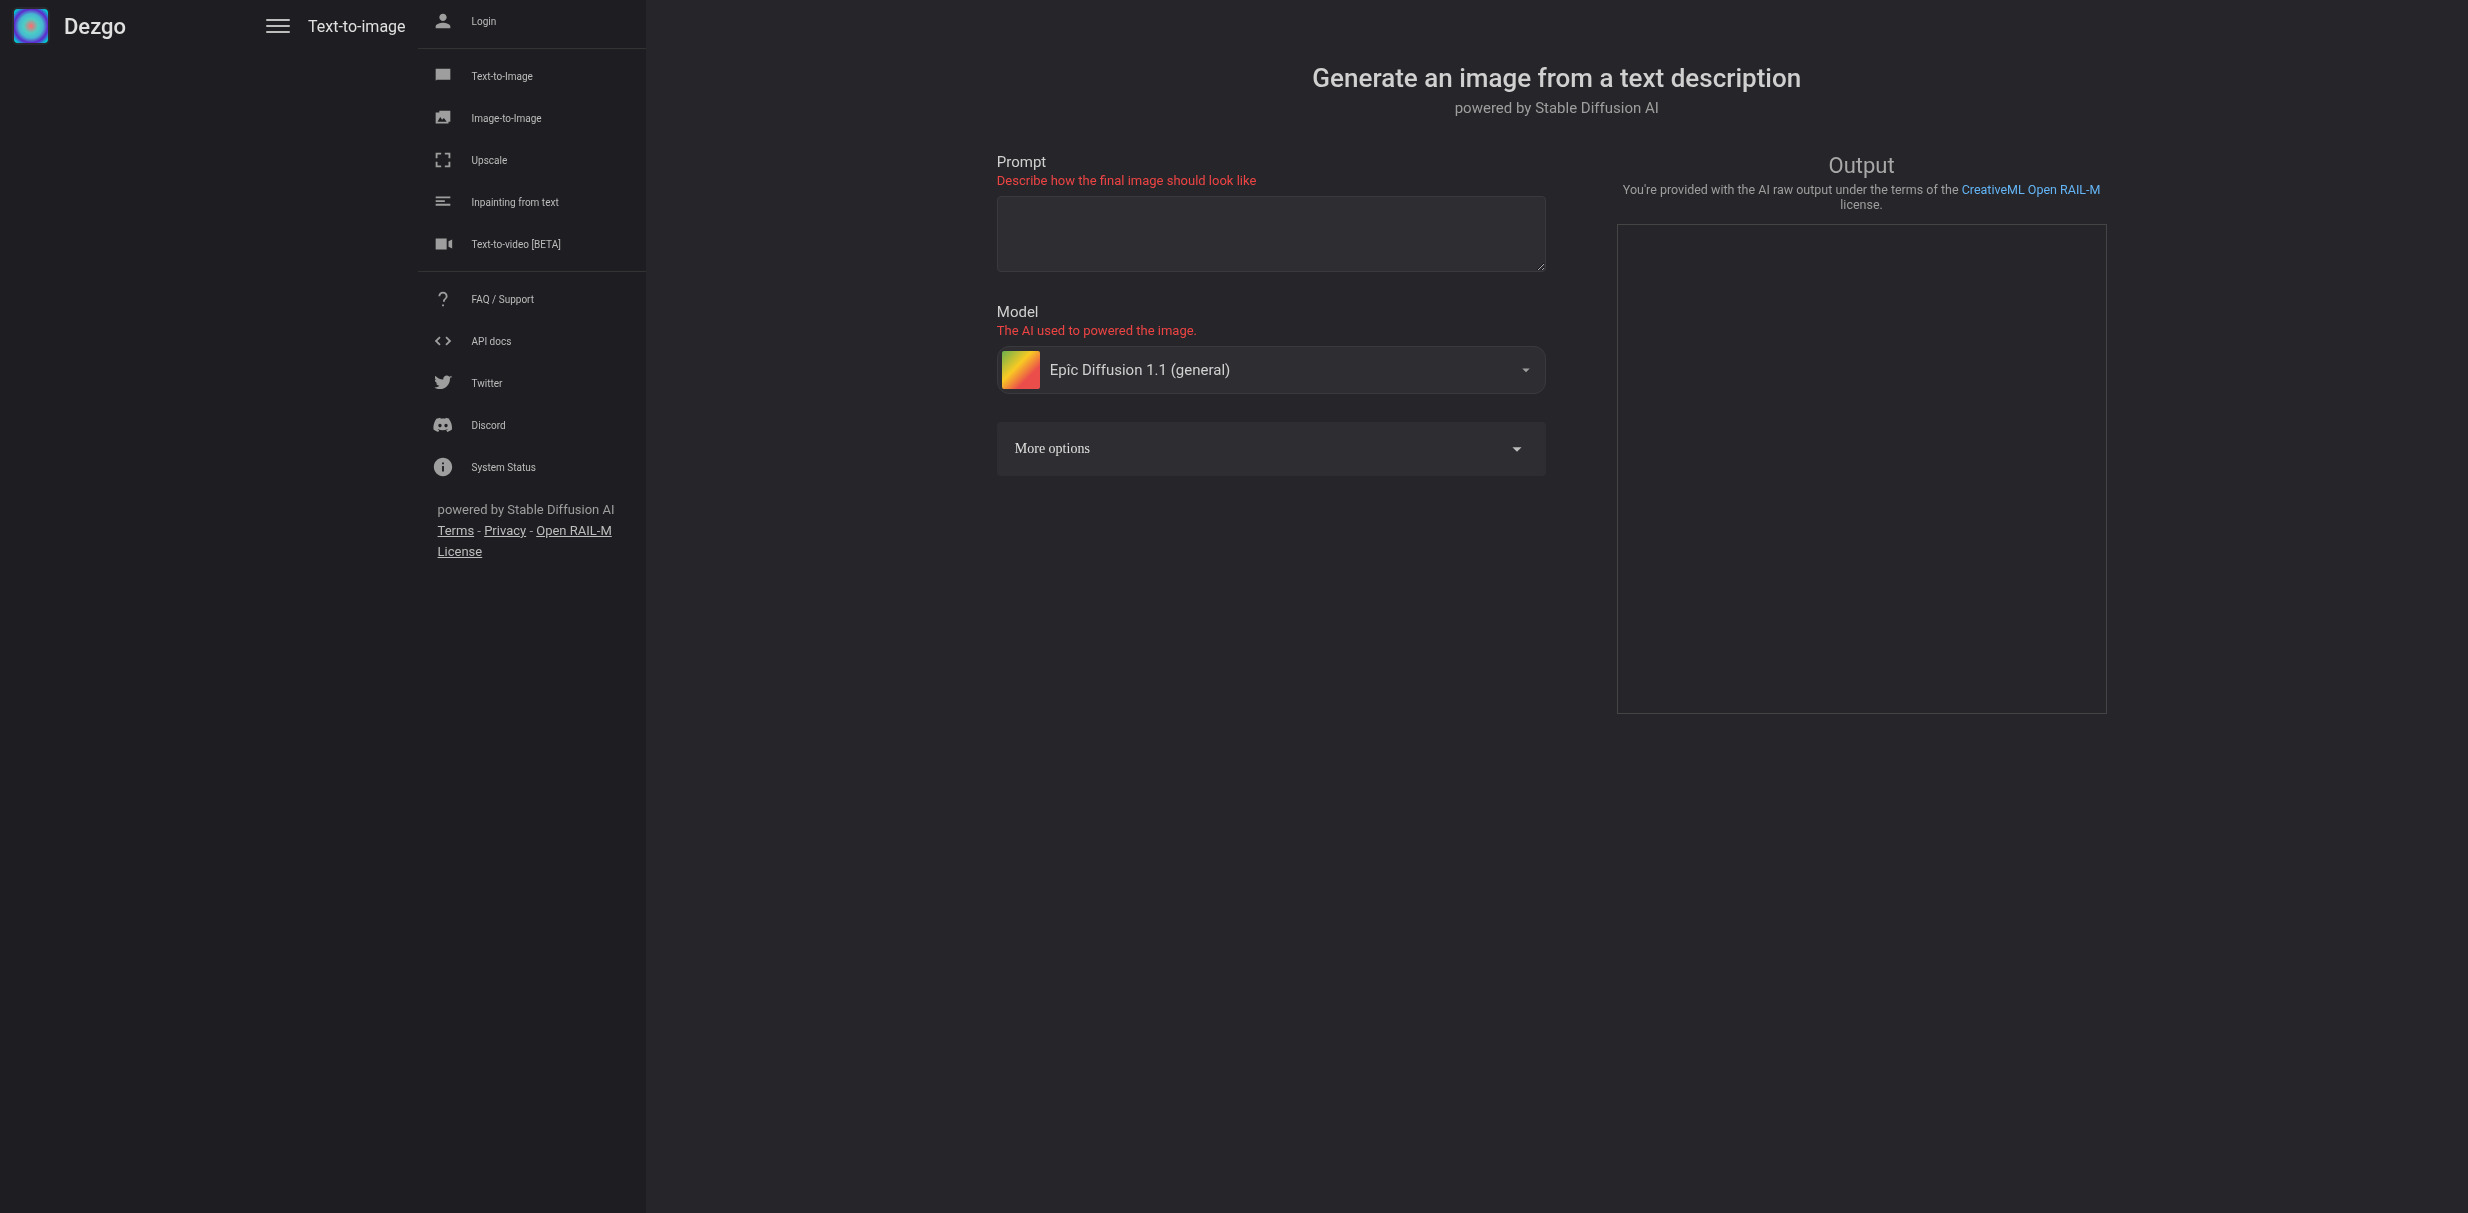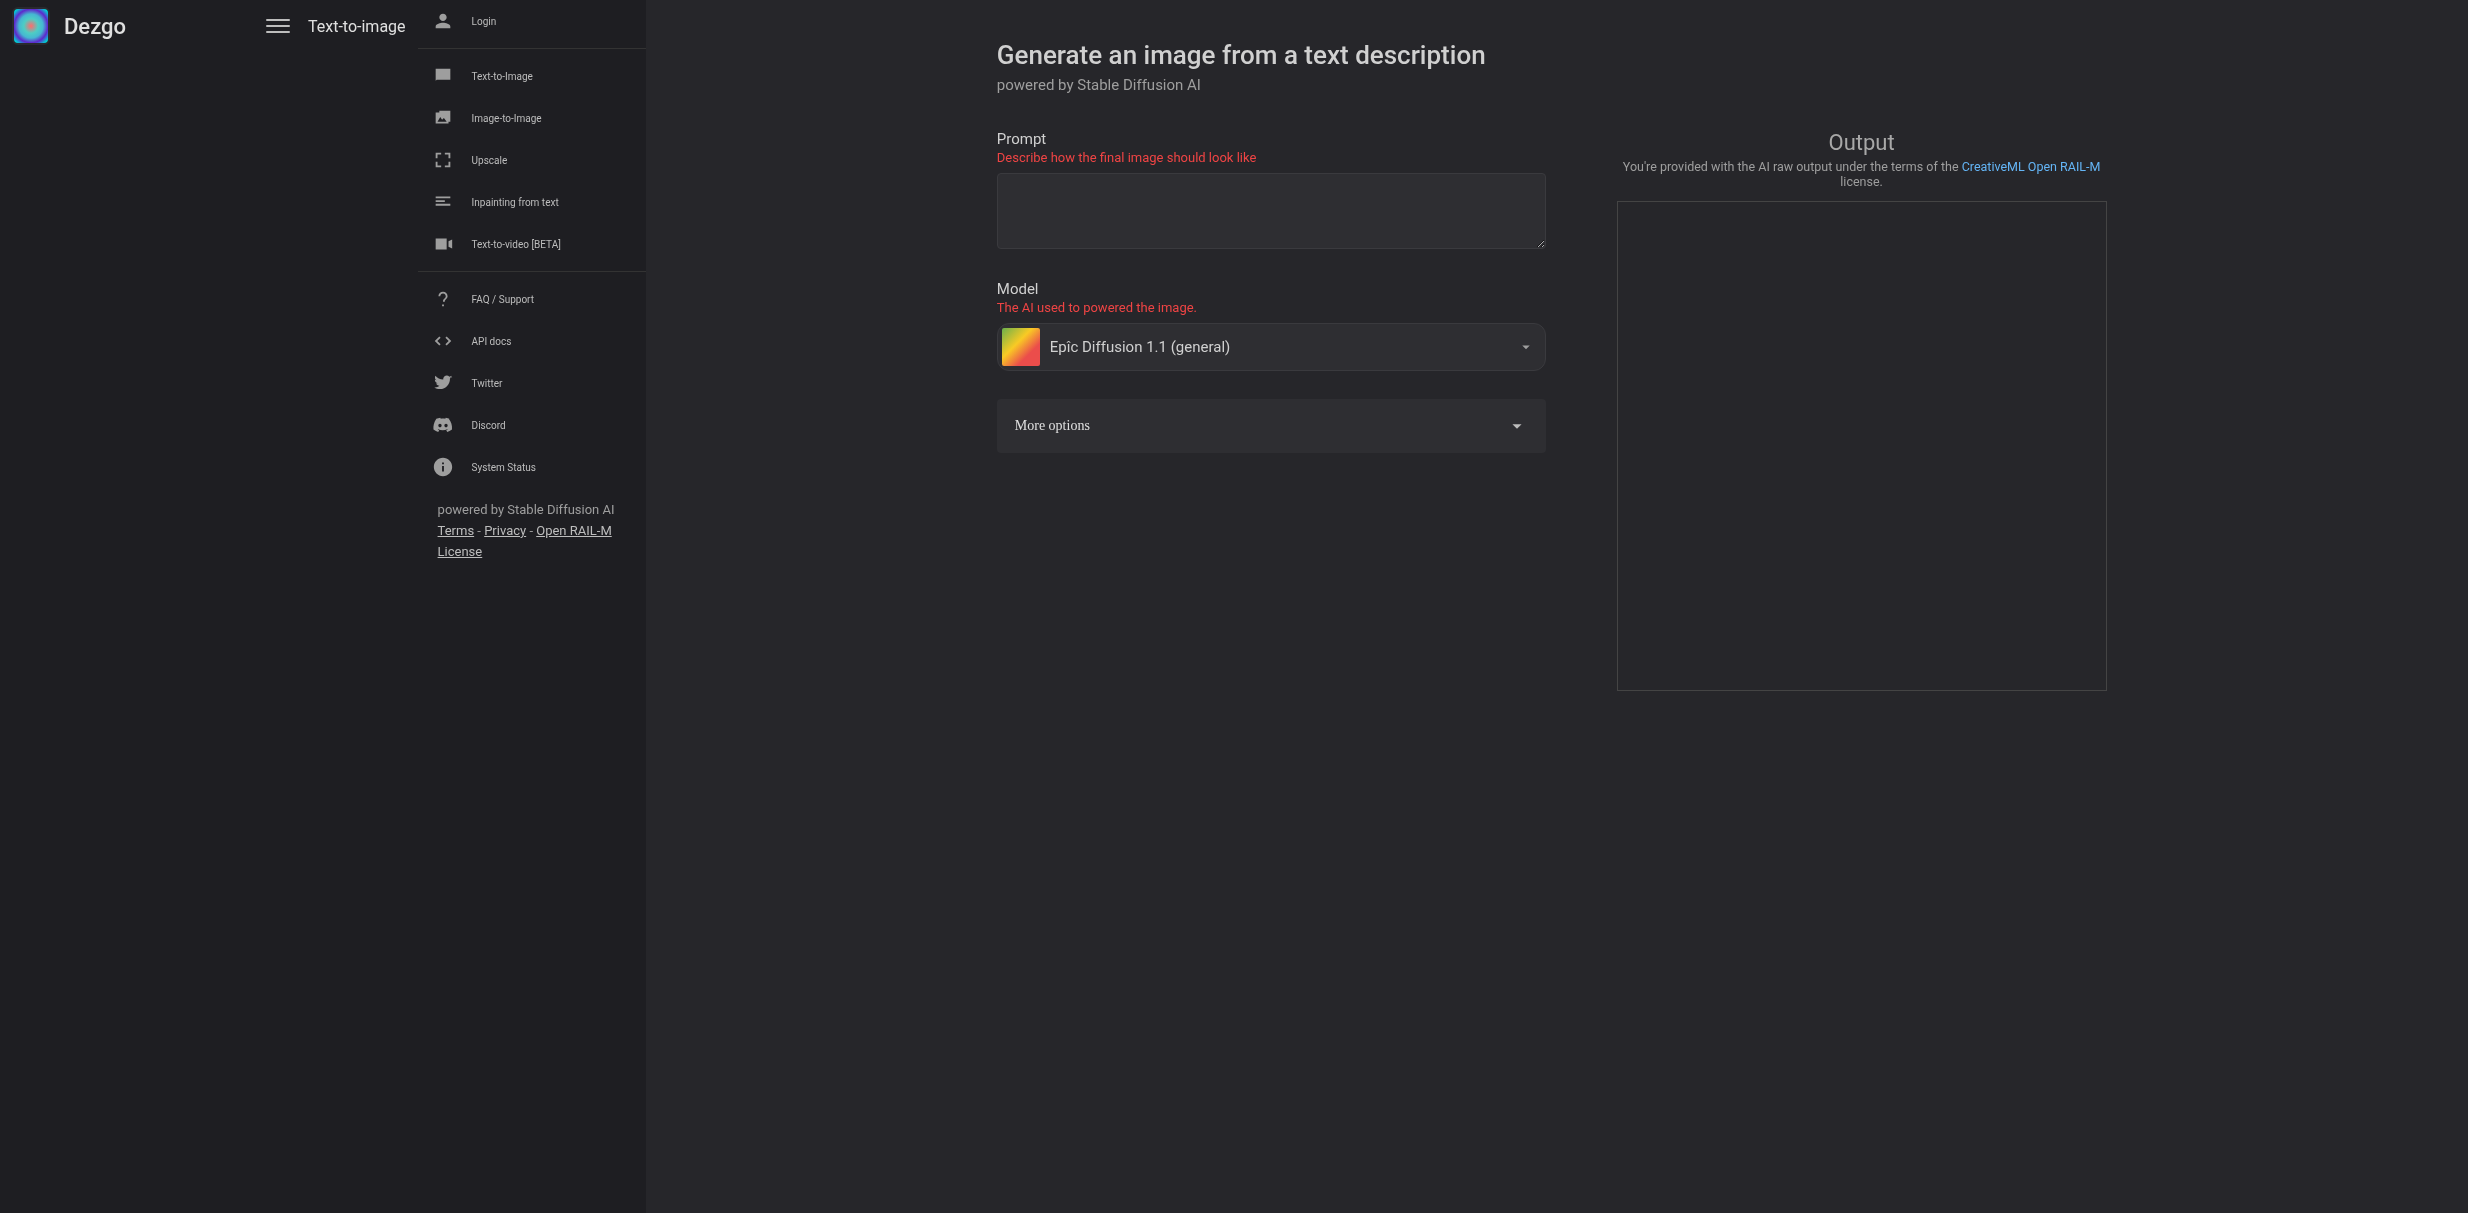--- a/index.html
+++ b/index.html
@@ -54,21 +54,21 @@
   cursor: pointer;
   font-size: 10px;
   gap: 18px;
 }
 .sb-item .icon, .sb-item svg { width: 22px; height: 22px; flex-shrink: 0; fill: #9e9e9e; }
 .sb-divider { height: 1px; background: #333; margin: 6px 0; }
 .sb-footer { padding: 12px 20px; font-size: 13px; color: #9e9e9e; line-height: 1.6; }
 .sb-footer a { color: #bdbdbd; text-decoration: underline; cursor: pointer; }
 
 .center { max-width: 1200px; margin: 0 auto; padding: 0 40px; }
-.hero { margin-bottom: 36px; }
+.hero { text-align: center; margin-bottom: 36px; margin-top: 23px; }
 .hero h1 { font-size: 26px; font-weight: 500; color: #d0d0d0; margin-bottom: 6px; }
 .hero .sub { font-size: 15px; color: #9e9e9e; }
 
 .columns { display: flex; gap: 60px; justify-content: space-between; }
 .col-left { width: 560px; }
 .col-right { width: 520px; }
 
 .field-label { font-size: 15px; color: #d0d0d0; margin-bottom: 2px; }
 .field-desc { font-size: 13px; color: #ef4444; margin-bottom: 8px; }
 

